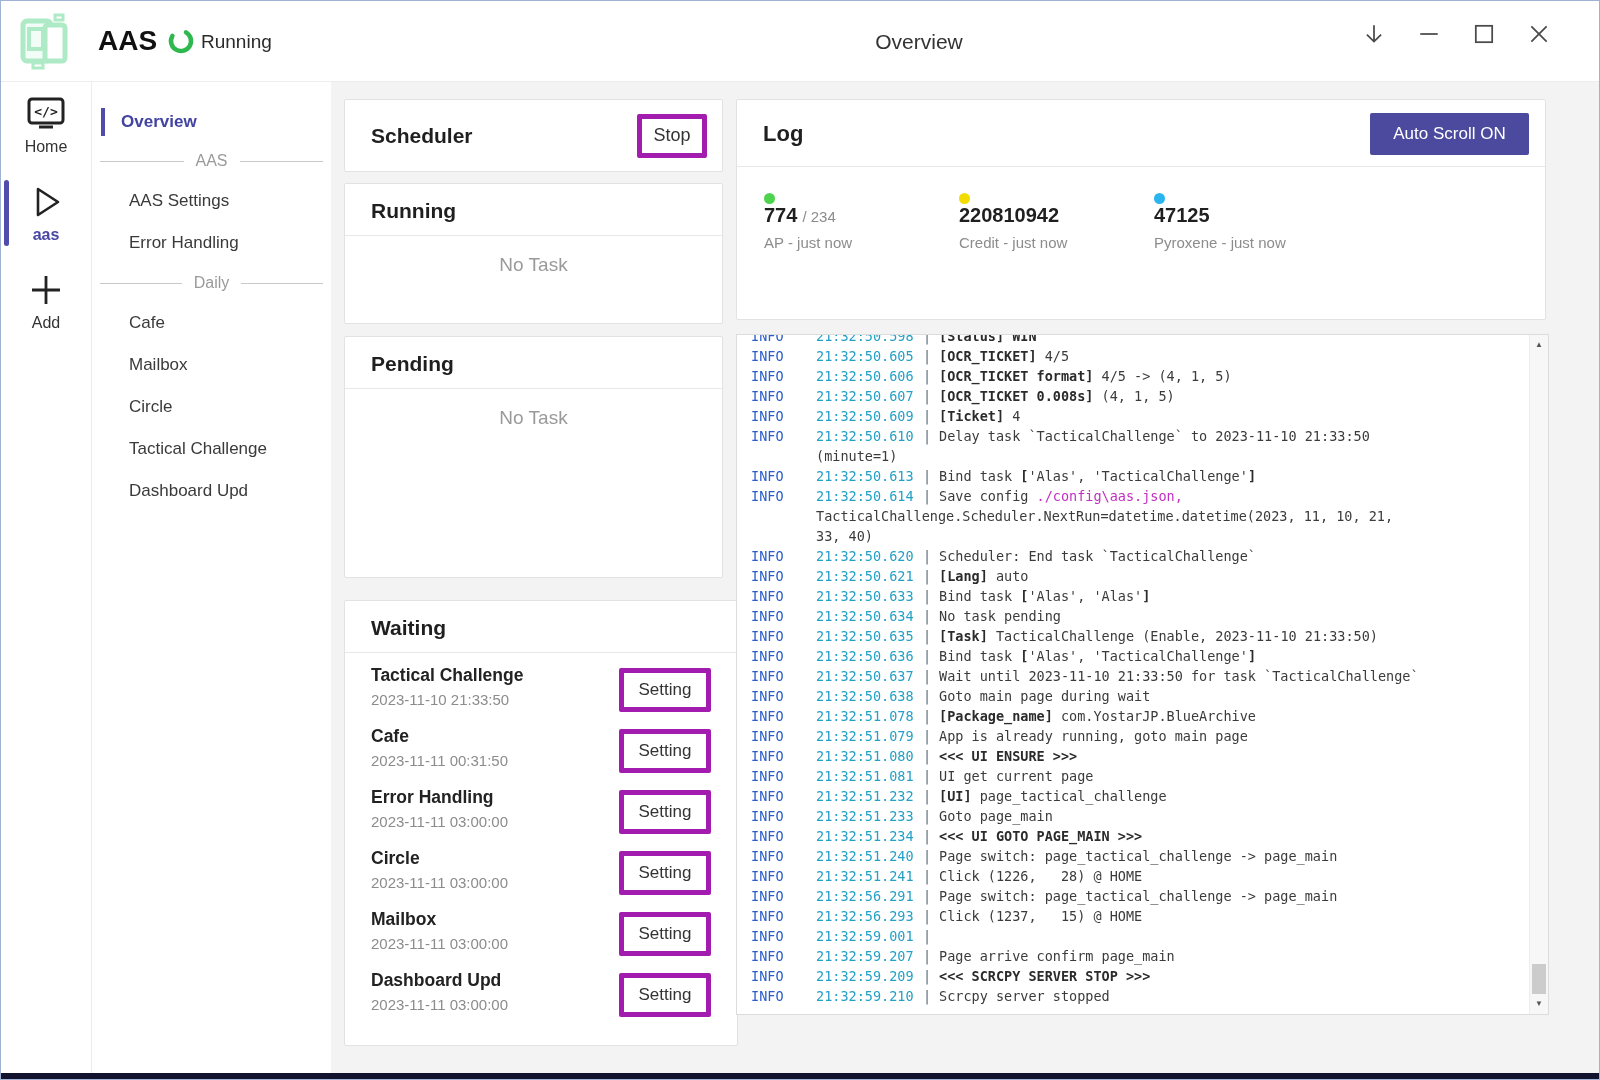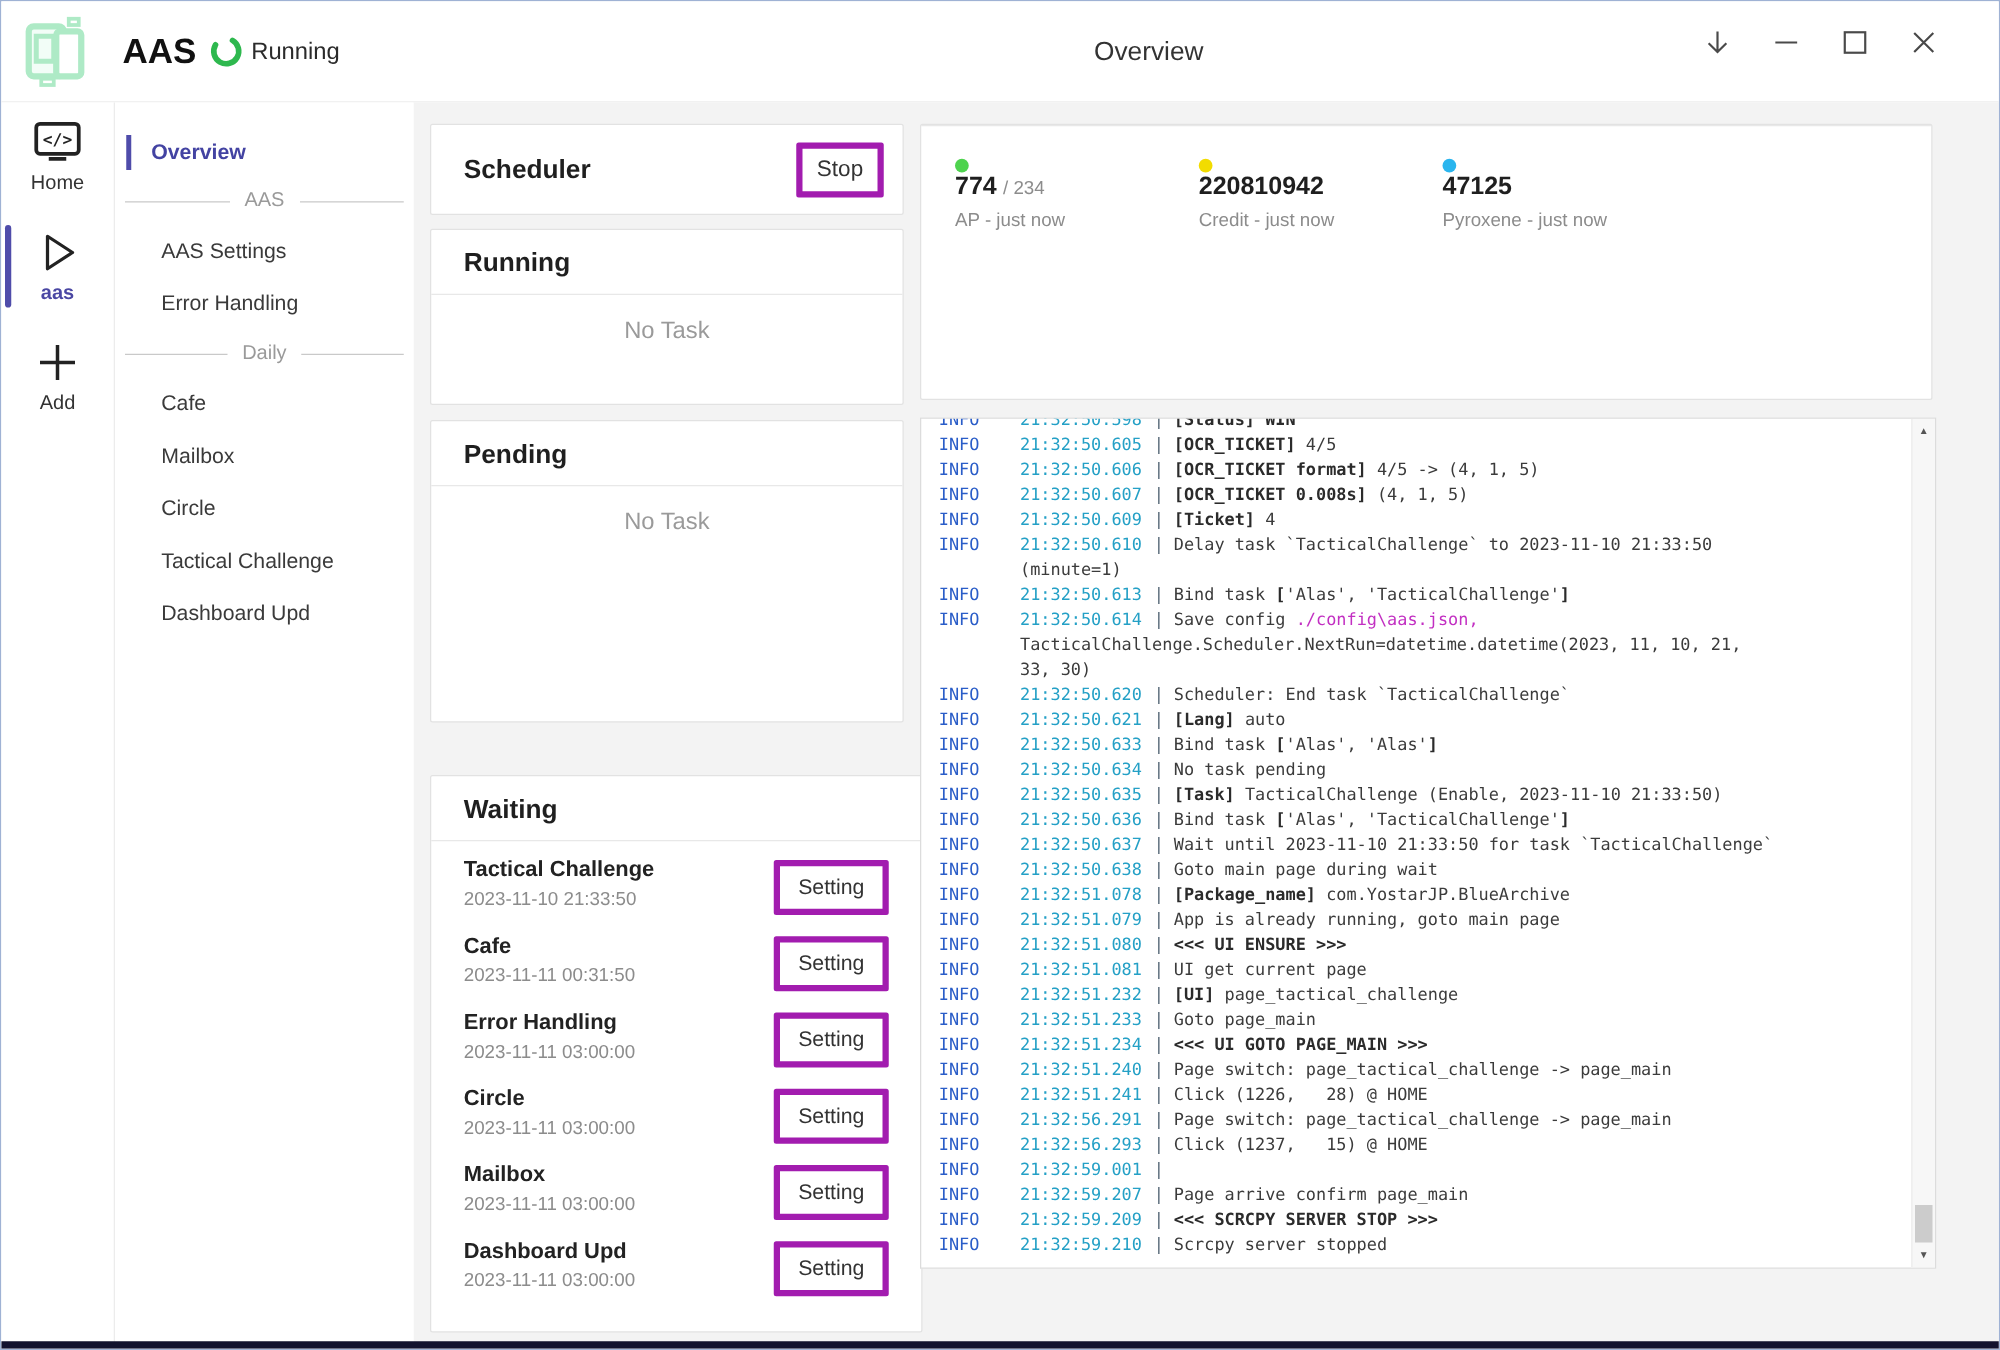--- a/index.html
+++ b/index.html
@@ -40,21 +40,21 @@
   .empty-msg{text-align:center;font-size:19px;color:#9a9a9a;margin-top:18px;}
   
   .sched{left:13px;top:17px;width:379px;height:73px;display:flex;align-items:center;justify-content:space-between;padding:0 15px 0 26px;gap:28px;}
   .btn-outline{background:#fff;border:5px solid #a21caf;border-radius:2px;font-size:18px;color:#333;cursor:pointer;font-family:inherit;}
   .stop-btn{width:70px;height:44px;}
   
   .runcard{left:13px;top:101px;width:379px;height:141px;}
   .pendcard{left:13px;top:254px;width:379px;height:242px;}
   .cardhead{padding:15px 0 12px 26px;}
   
-  .waitcard{left:13px;top:538px;width:394px;height:446px;}
+  .waitcard{left:13px;top:518px;width:394px;height:446px;}
   .wait-row{position:relative;height:61px;padding:6px 26px 0 26px;box-sizing:border-box;}
   .wait-name{font-size:17.5px;font-weight:bold;color:#222;}
   .wait-date{font-size:15px;color:#8c8c8c;margin-top:5px;}
   .setting-btn{position:absolute;right:26px;top:9px;width:92px;height:44px;font-size:17px;}
   
   .logcard{left:405px;top:17px;width:810px;height:221px;}
   .loghead{display:flex;align-items:center;justify-content:space-between;padding:13px 16px 11px 26px;}
   .autoscroll-btn{width:159px;height:42px;background:#4c4a9f;color:#fff;border:none;border-radius:2px;font-size:17px;cursor:pointer;font-family:inherit;}
   .stats{display:flex;padding:20px 0 0 27px;}
   .stat{display:flex;width:195px;flex-direction:column;}
@@ -223,20 +223,24 @@
           </div>
           <div class="wait-row">
             <div class="wait-name">Dashboard Upd</div>
             <div class="wait-date">2023-11-11 03:00:00</div>
             <button class="btn-outline setting-btn">Setting</button>
           </div>
         </div>
     </div>
 
     <div class="card logcard">
+      <div class="loghead">
+        <div class="card-title" style="font-size:22px;">Log</div>
+        <button class="autoscroll-btn">Auto Scroll ON</button>
+      </div>
       <div class="hdiv"></div>
       <div class="stats" id="log-stats">
           <div class="stat">
             <span class="dot" style="background: rgb(78, 211, 78);"></span>
             <div>
               <div class="stat-val">774<span class="stat-total">/ 234</span></div>
               <div class="stat-label">AP - just now</div>
             </div>
           </div>
           <div class="stat">
@@ -261,21 +265,21 @@
           <div class="log-line"><span class="lvl">INFO</span><span class="time">21:32:50.598</span><span class="pipe">|</span><span class="msg"><span class="b">[Status] WIN</span></span></div>
           <div class="log-line"><span class="lvl">INFO</span><span class="time">21:32:50.605</span><span class="pipe">|</span><span class="msg"><span class="b">[OCR_TICKET]</span><span> 4/5</span></span></div>
           <div class="log-line"><span class="lvl">INFO</span><span class="time">21:32:50.606</span><span class="pipe">|</span><span class="msg"><span class="b">[OCR_TICKET format]</span><span> 4/5 -&gt; (4, 1, 5)</span></span></div>
           <div class="log-line"><span class="lvl">INFO</span><span class="time">21:32:50.607</span><span class="pipe">|</span><span class="msg"><span class="b">[OCR_TICKET 0.008s]</span><span> (4, 1, 5)</span></span></div>
           <div class="log-line"><span class="lvl">INFO</span><span class="time">21:32:50.609</span><span class="pipe">|</span><span class="msg"><span class="b">[Ticket]</span><span> 4</span></span></div>
           <div class="log-line"><span class="lvl">INFO</span><span class="time">21:32:50.610</span><span class="pipe">|</span><span class="msg"><span>Delay task `TacticalChallenge` to 2023-11-10 21:33:50</span></span></div>
           <div class="log-line"><span class="indent"></span><span class="msg"><span>(minute=1)</span></span></div>
           <div class="log-line"><span class="lvl">INFO</span><span class="time">21:32:50.613</span><span class="pipe">|</span><span class="msg"><span>Bind task </span><span class="b">[</span><span>'Alas', 'TacticalChallenge'</span><span class="b">]</span></span></div>
           <div class="log-line"><span class="lvl">INFO</span><span class="time">21:32:50.614</span><span class="pipe">|</span><span class="msg"><span>Save config </span><span class="m">./config\aas.json,</span></span></div>
           <div class="log-line"><span class="indent"></span><span class="msg"><span>TacticalChallenge.Scheduler.NextRun=datetime.datetime(2023, 11, 10, 21,</span></span></div>
-          <div class="log-line"><span class="indent"></span><span class="msg"><span>33, 30)</span></span></div>
+          <div class="log-line"><span class="indent"></span><span class="msg"><span>33, 40)</span></span></div>
           <div class="log-line"><span class="lvl">INFO</span><span class="time">21:32:50.620</span><span class="pipe">|</span><span class="msg"><span>Scheduler: End task `TacticalChallenge`</span></span></div>
           <div class="log-line"><span class="lvl">INFO</span><span class="time">21:32:50.621</span><span class="pipe">|</span><span class="msg"><span class="b">[Lang]</span><span> auto</span></span></div>
           <div class="log-line"><span class="lvl">INFO</span><span class="time">21:32:50.633</span><span class="pipe">|</span><span class="msg"><span>Bind task </span><span class="b">[</span><span>'Alas', 'Alas'</span><span class="b">]</span></span></div>
           <div class="log-line"><span class="lvl">INFO</span><span class="time">21:32:50.634</span><span class="pipe">|</span><span class="msg"><span>No task pending</span></span></div>
           <div class="log-line"><span class="lvl">INFO</span><span class="time">21:32:50.635</span><span class="pipe">|</span><span class="msg"><span class="b">[Task]</span><span> TacticalChallenge (Enable, 2023-11-10 21:33:50)</span></span></div>
           <div class="log-line"><span class="lvl">INFO</span><span class="time">21:32:50.636</span><span class="pipe">|</span><span class="msg"><span>Bind task </span><span class="b">[</span><span>'Alas', 'TacticalChallenge'</span><span class="b">]</span></span></div>
           <div class="log-line"><span class="lvl">INFO</span><span class="time">21:32:50.637</span><span class="pipe">|</span><span class="msg"><span>Wait until 2023-11-10 21:33:50 for task `TacticalChallenge`</span></span></div>
           <div class="log-line"><span class="lvl">INFO</span><span class="time">21:32:50.638</span><span class="pipe">|</span><span class="msg"><span>Goto main page during wait</span></span></div>
           <div class="log-line"><span class="lvl">INFO</span><span class="time">21:32:51.078</span><span class="pipe">|</span><span class="msg"><span class="b">[Package_name]</span><span> com.YostarJP.BlueArchive</span></span></div>
           <div class="log-line"><span class="lvl">INFO</span><span class="time">21:32:51.079</span><span class="pipe">|</span><span class="msg"><span>App is already running, goto main page</span></span></div>

